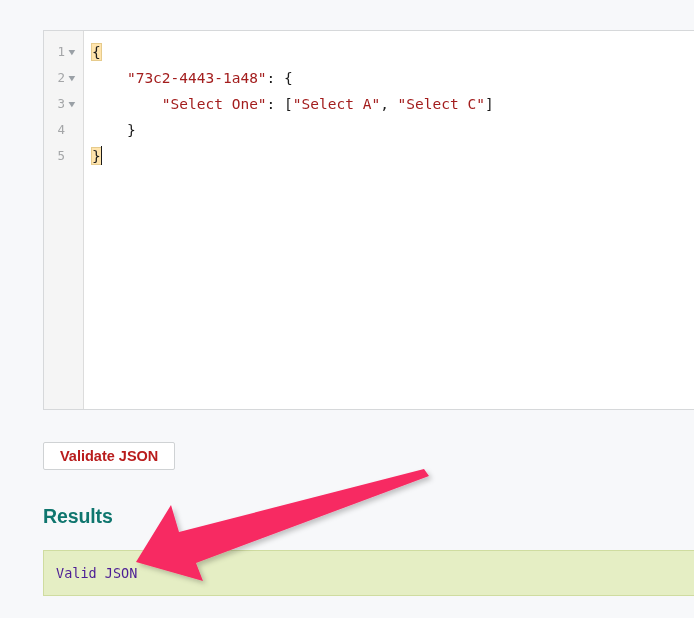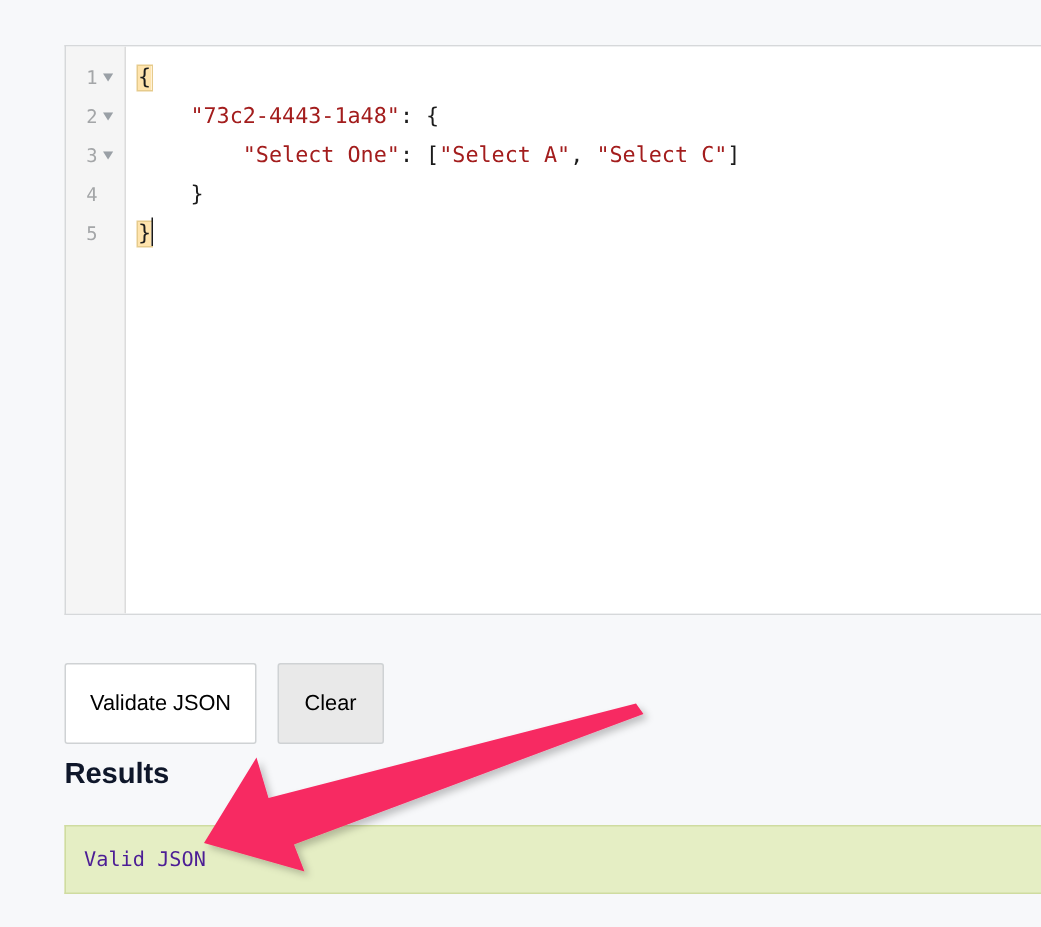--- a/index.html
+++ b/index.html
@@ -113,28 +113,28 @@
   
   .button-row {
     position: absolute;
     left: 43px;
     top: 442px;
     display: flex;
     gap: 14px;
   }
 
   .btn {
-    height: 54px;
+    height: 28px;
     box-sizing: border-box;
     border: 1px solid #cfd2d4;
     border-radius: 2px;
     font-family: "Liberation Sans", sans-serif;
     font-size: 14.5px;
-    font-weight: normal;
-    color: #000000;
+    font-weight: bold;
+    color: #b91c1c;
     display: flex;
     align-items: center;
     justify-content: center;
     cursor: pointer;
   }
 
   .btn-primary {
     background: #ffffff;
     padding: 0 16px;
     min-width: 128px;
@@ -147,21 +147,21 @@
   }
 
   
   .results-heading {
     position: absolute;
     left: 43px;
     top: 505px;
     font-family: "Liberation Sans", sans-serif;
     font-size: 19.5px;
     font-weight: bold;
-    color: #0f172a;
+    color: #0f766e;
     letter-spacing: -0.1px;
   }
 
   .results-box {
     position: absolute;
     left: 43px;
     top: 550px;
     width: 700px;   
     height: 46px;
     box-sizing: border-box;
@@ -224,21 +224,20 @@
       <div class="code-line"><span>    </span><span class="tok-str">"73c2-4443-1a48"</span><span class="tok-punct">: {</span></div>
       <div class="code-line"><span>        </span><span class="tok-str">"Select One"</span><span class="tok-punct">: [</span><span class="tok-str">"Select A"</span><span class="tok-punct">, </span><span class="tok-str">"Select C"</span><span class="tok-punct">]</span></div>
       <div class="code-line"><span class="tok-punct">    }</span></div>
       <div class="code-line"><span class="tok-brace-match">}</span><span class="caret"></span></div>
     </div>
 
   </div>
 
   <div class="button-row">
     <div class="btn btn-primary">Validate JSON</div>
-    <div class="btn btn-secondary">Clear</div>
   </div>
 
   <div class="results-heading">Results</div>
 
   <div class="results-box">
     <span class="results-text">Valid JSON</span>
   </div>
 
   <svg class="annot-arrow" viewBox="0 0 694 618" xmlns="http://www.w3.org/2000/svg">
     <defs>

